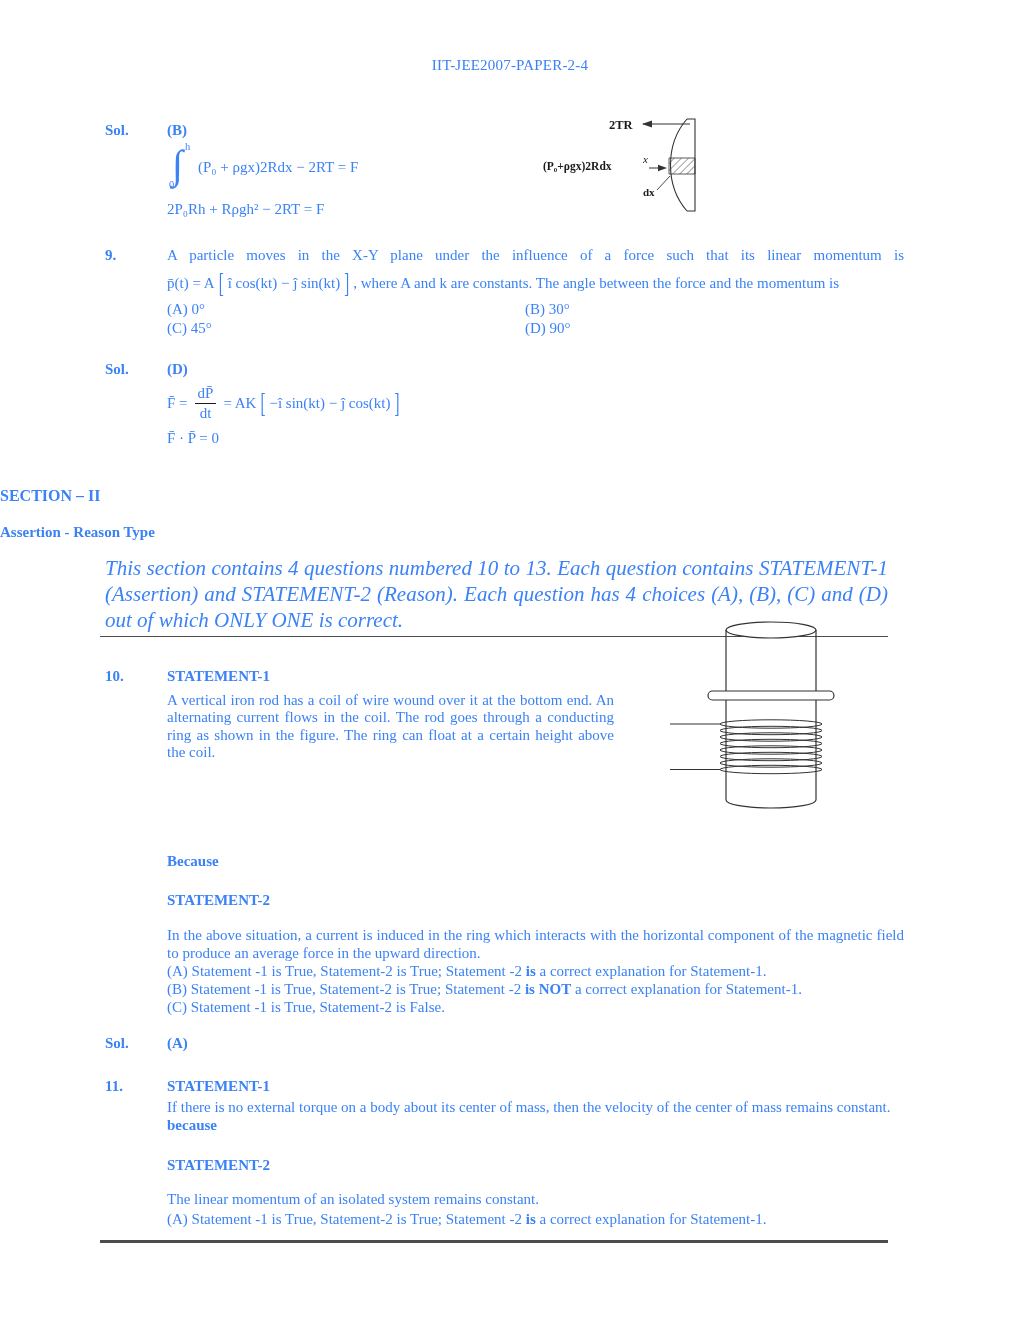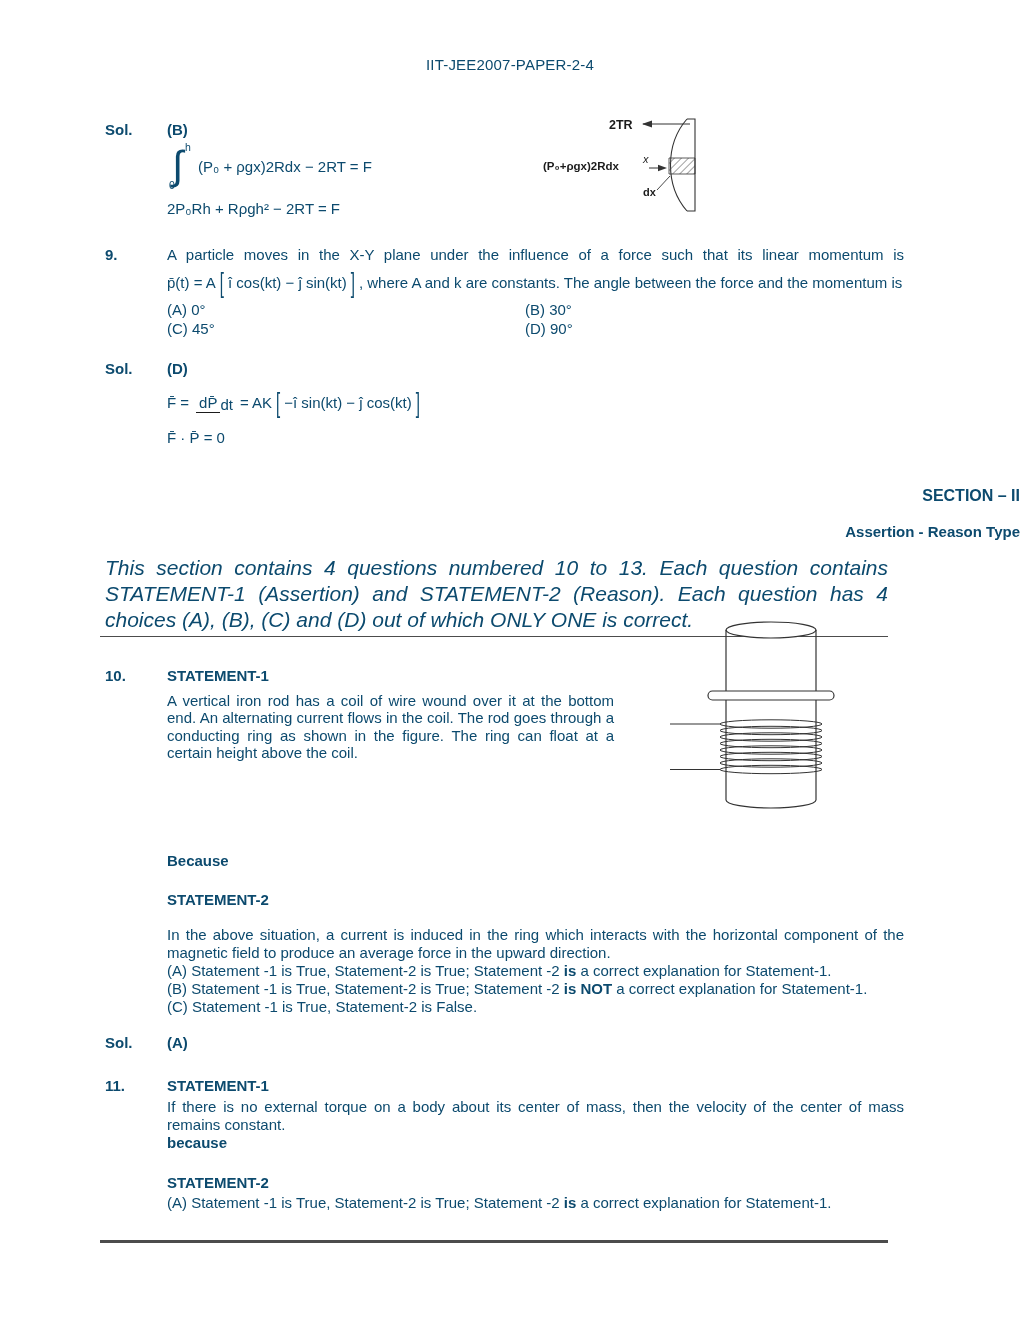--- a/index.html
+++ b/index.html
@@ -1,34 +1,34 @@
 <!DOCTYPE html>
 <html><head>
 <meta charset="utf-8">
 <style>
   html,body{margin:0;padding:0;background:#fff;}
   .page{position:relative;width:1020px;height:1320px;background:#ffffff;
-    font-family:Liberation Sans, sans-serif;font-size:15px;
-    line-height:1.25;color:#0c4a6e;overflow:hidden;}
+    font-family:Liberation Serif, serif;font-size:15px;
+    line-height:1.25;color:#3b82f6;overflow:hidden;}
   .hdr{padding-top:56px;text-align:center;font-size:15px;letter-spacing:.2px;}
   .blk{padding-left:105px;padding-right:116px;}
   .row{display:flex;}
   .lab{width:62px;flex-shrink:0;font-weight:700;}
   .col{flex:1;min-width:0;}
   .b{font-weight:700;}
   .it{font-style:italic;}
-  .center{text-align:right;}
+  .center{text-align:left;}
   .just{text-align:justify;}
   .jlast{text-align:justify;-moz-text-align-last:justify;text-align-last:justify;}
   .mline{display:flex;align-items:center;gap:3px;white-space:nowrap;}
   .int-wrap{position:relative;display:inline-block;width:28px;height:48px;}
   .int-sign{font-size:40px;line-height:46px;position:absolute;left:5px;top:-2px;}
   .int-up{position:absolute;top:-2px;left:18px;font-size:10.5px;line-height:1;}
   .int-low{position:absolute;bottom:1px;left:2px;font-size:10.5px;line-height:1;}
-  .frac{display:inline-flex;flex-direction:row;align-items:center;
+  .frac{display:inline-flex;flex-direction:column;align-items:center;
     margin:0 4px;line-height:1.15;}
   .frac>span:first-child{border-bottom:1.4px solid #1b1b1b;padding:0 3px 1px;}
   .frac>span:last-child{padding-top:1px;}
   .brk{display:inline-block;transform:scaleY(1.85);margin:0 1px;font-weight:400;}
   .optgrid{display:grid;grid-template-columns:358px 1fr;margin-top:3px;line-height:19px;}
   .oline{line-height:18px;}
   .dg{position:absolute;}
   .rule{border:none;border-top:1.6px solid #4c4c4c;margin:0;height:0;}
 </style>
 </head>
@@ -155,19 +155,20 @@
     <div class="col b">(A)</div>
   </div>
 
   <div class="blk row" style="margin-top:24px">
     <div class="lab">11.</div>
     <div class="col">
       <div class="b">STATEMENT-1</div>
       <div class="just" style="margin-top:2px;line-height:18px">If there is no external torque on a body about its center of mass, then the velocity of the center of mass remains constant.</div>
       <div class="b oline">because</div>
       <div class="b" style="margin-top:22px">STATEMENT-2</div>
+      <div style="margin-top:16px;line-height:18px">The linear momentum of an isolated system remains constant.</div>
       <div class="oline" style="margin-top:2px"><span>(A) Statement -1 is True, Statement-2 is True; Statement -2 </span><span class="b">is</span><span> a correct explanation for Statement-1.</span></div>
     </div>
   </div>
 
   <hr class="rule" style="position:absolute;left:100px;top:1240px;width:788px;border-top-width:3px">
 
 </div>
 
 </body></html>

